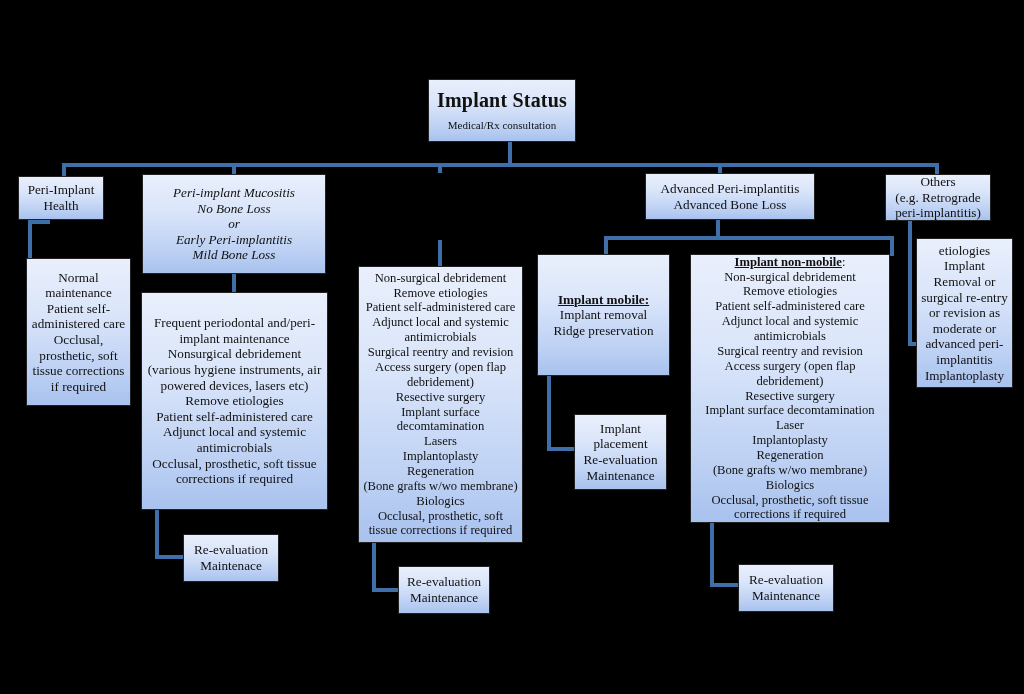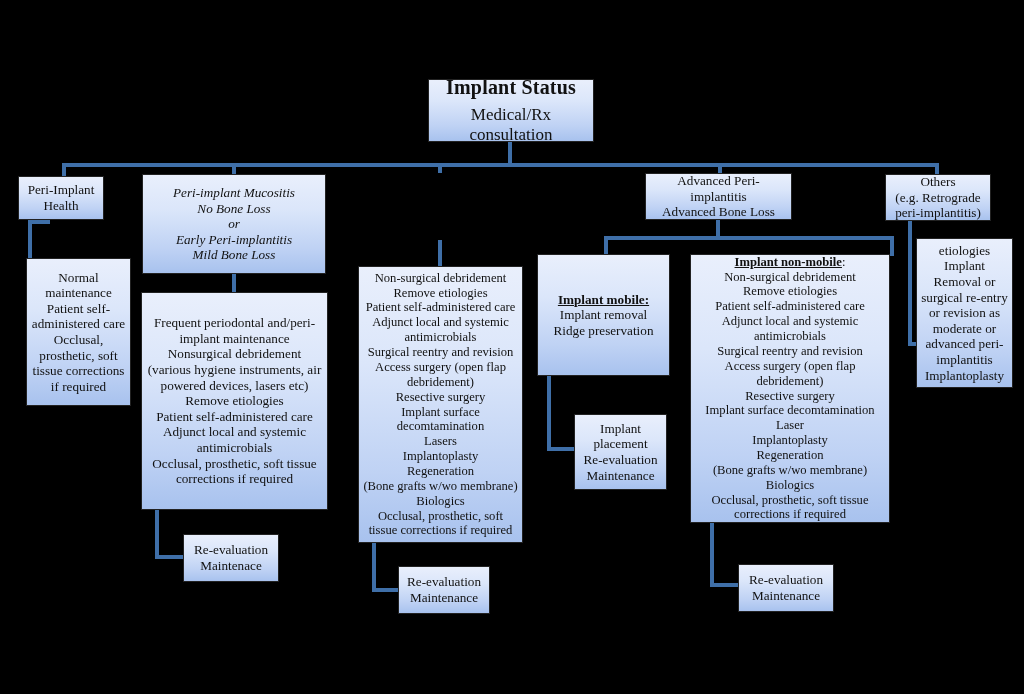--- a/index.html
+++ b/index.html
@@ -33,21 +33,21 @@
   }
   .box .inner { width: 100%; }
   .title-box .t1 {
     font-weight: bold;
     font-size: 20px;
     letter-spacing: 0.2px;
     display: block;
     margin-bottom: 6px;
   }
   .title-box .t2 {
-    font-size: 17px;
+    font-size: 11px;
     display: block;
   }
   .cat { font-size: 13.2px; }
   .detail { font-size: 13.2px; }
   .detail-sm { font-size: 12.6px; }
   .reeval { font-size: 13.2px; }
   .hdr {
     font-weight: bold;
     text-decoration: underline;
     display: block;
@@ -70,21 +70,21 @@
     box-sizing: border-box;
     border-left: 4px solid #3f6fa8;
     border-top: 4px solid #3f6fa8;
   }
 </style>
 </head>
 <body>
 
 <div id="canvas">
 
-  <div class="box title-box" style="left:428px; top:79px; width:166px; height:63px;">
+  <div class="box title-box" style="left:428px; top:79px; width:148px; height:63px;">
     <div class="inner">
       <span class="t1">Implant Status</span>
       <span class="t2">Medical/Rx consultation</span>
     </div>
   </div>
 
   <div class="conn v" style="left:508px; top:142px; height:23px;"></div>
   <div class="conn h" style="left:62px; top:163px; width:875px;"></div>
 
   <div class="conn v" style="left:62px; top:163px; height:13px;"></div>
@@ -142,21 +142,21 @@
 (Bone grafts w/wo membrane)
 Biologics
 Occlusal, prosthetic, soft tissue corrections if required</div>
   </div>
   <div class="elbow" style="left:372px; top:543px; width:30px; height:49px;"></div>
   <div class="box reeval" style="left:398px; top:566px; width:92px; height:48px;">
     <div class="inner" style="white-space:pre-line;">Re-evaluation
 Maintenance</div>
   </div>
 
-  <div class="box cat" style="left:645px; top:173px; width:147px; height:47px;">
+  <div class="box cat" style="left:645px; top:173px; width:170px; height:47px;">
     <div class="inner" style="white-space:pre-line;">Advanced Peri-implantitis
 Advanced Bone Loss</div>
   </div>
   <div class="conn v" style="left:716px; top:220px; height:19px;"></div>
   <div class="conn h" style="left:604px; top:236px; width:290px;"></div>
   <div class="conn v" style="left:604px; top:236px; height:20px;"></div>
   <div class="conn v" style="left:890px; top:236px; height:20px;"></div>
 
   <div class="box detail" style="left:537px; top:254px; width:133px; height:122px;">
     <div class="inner">

